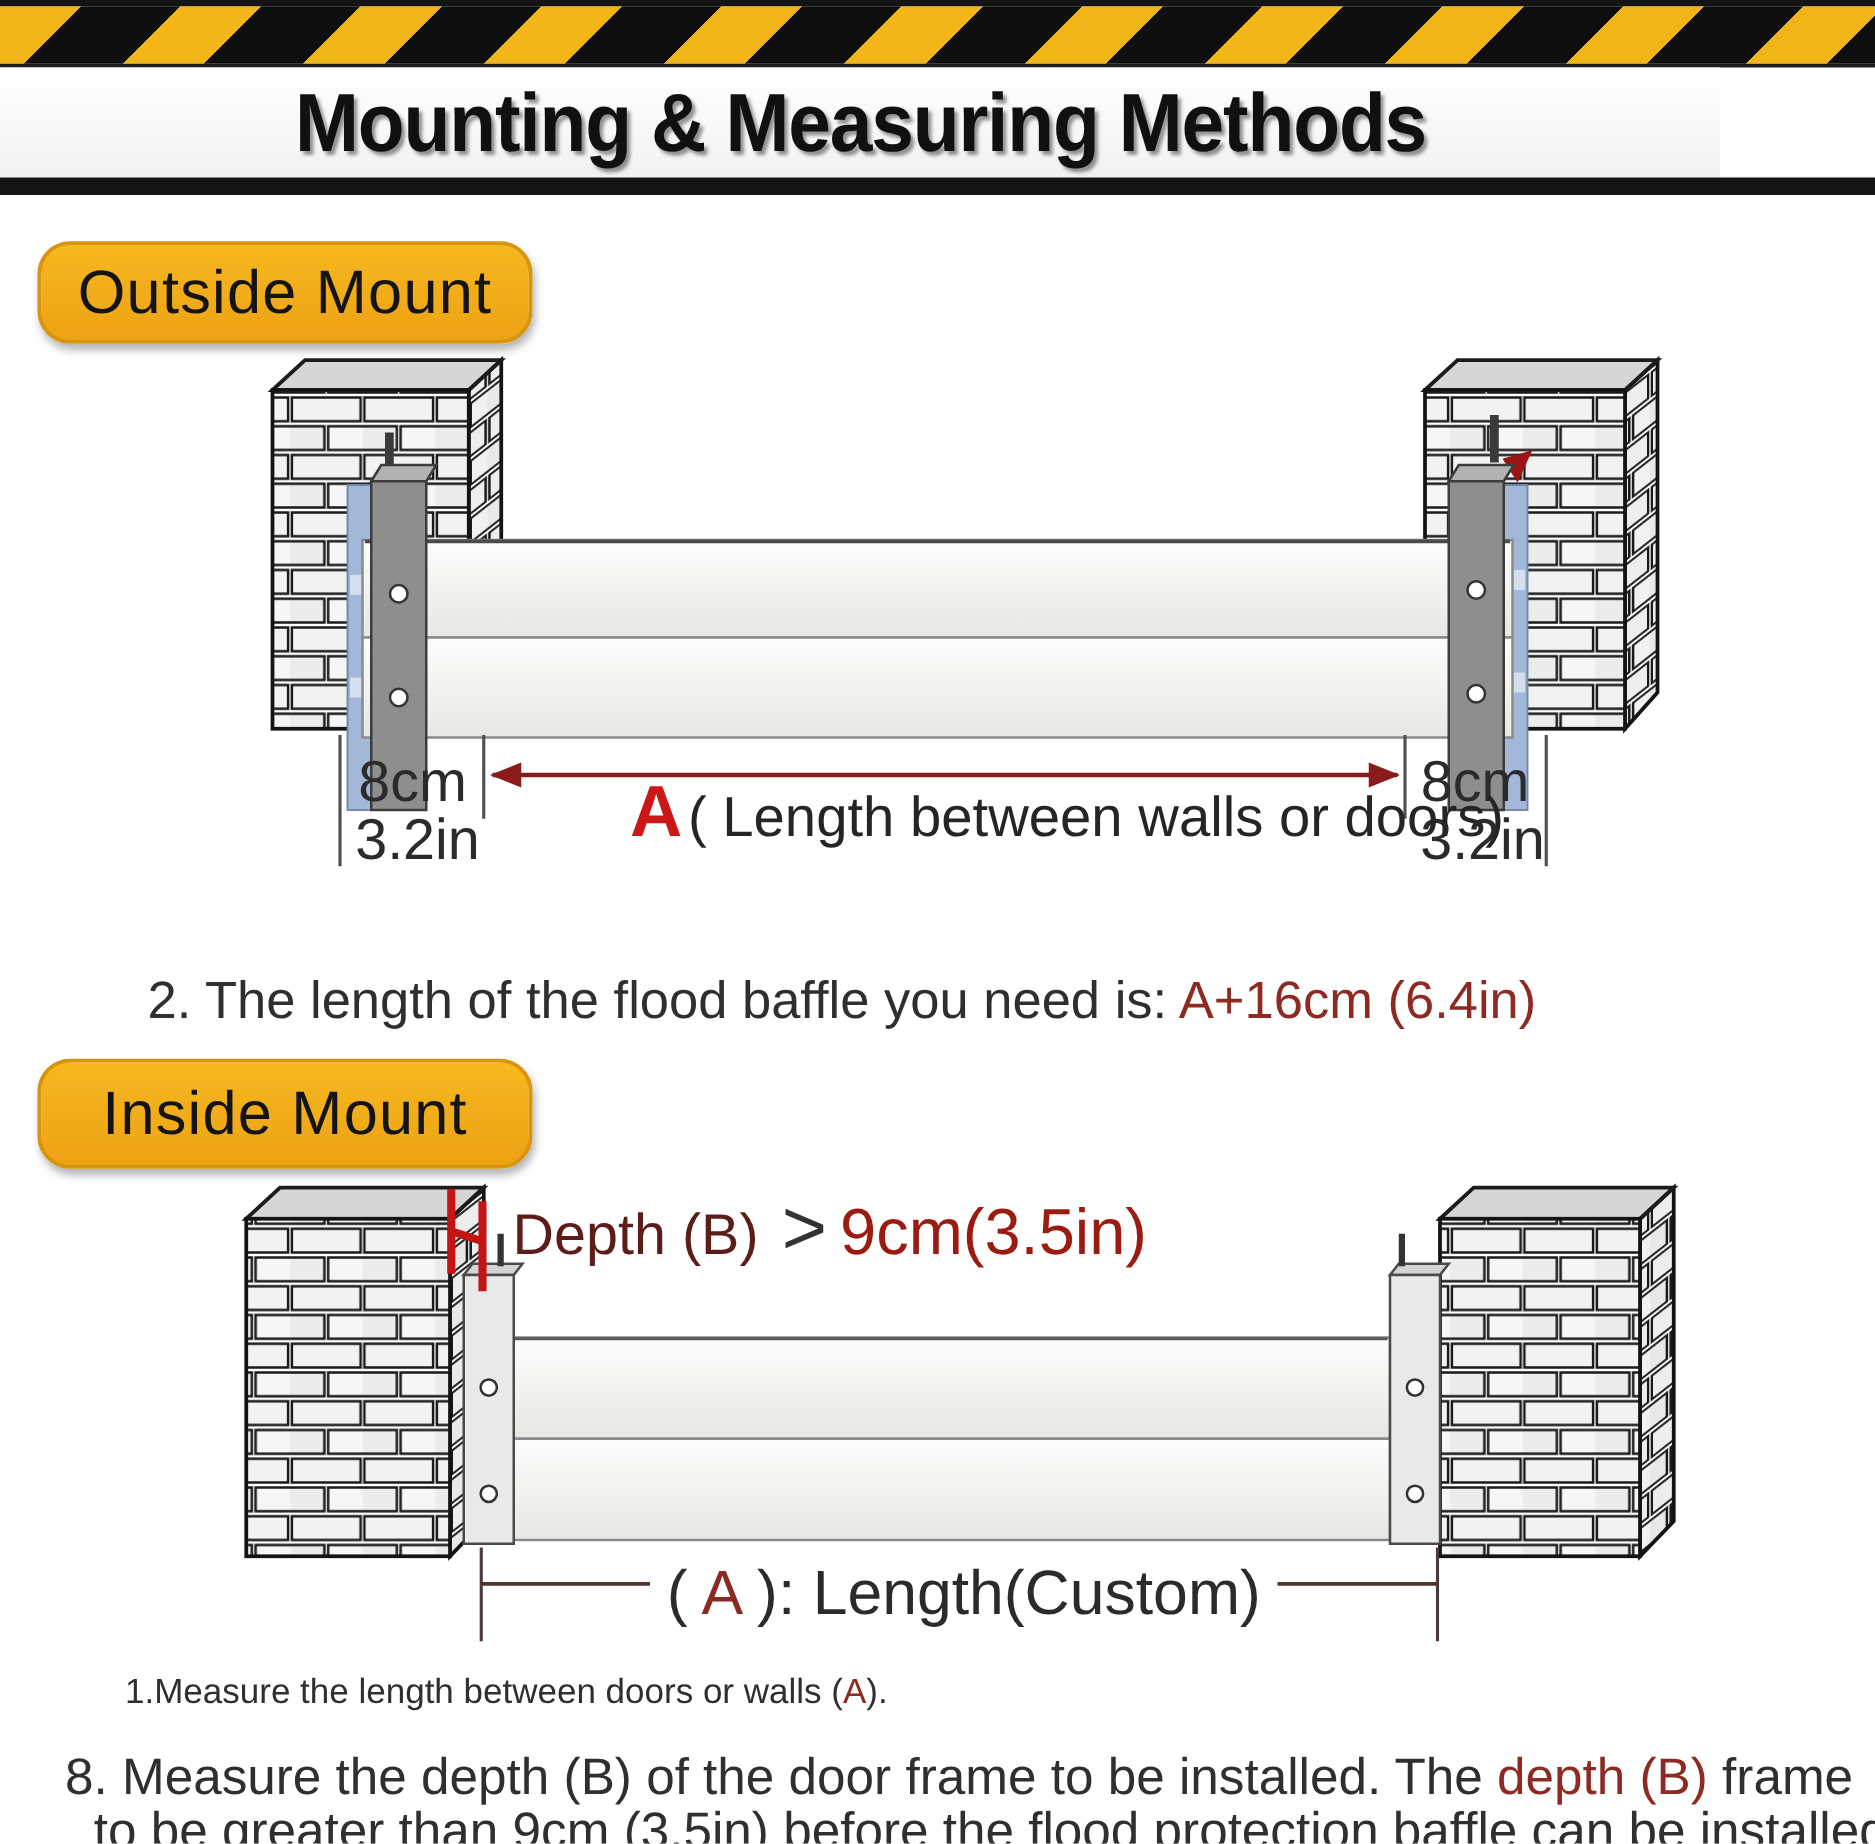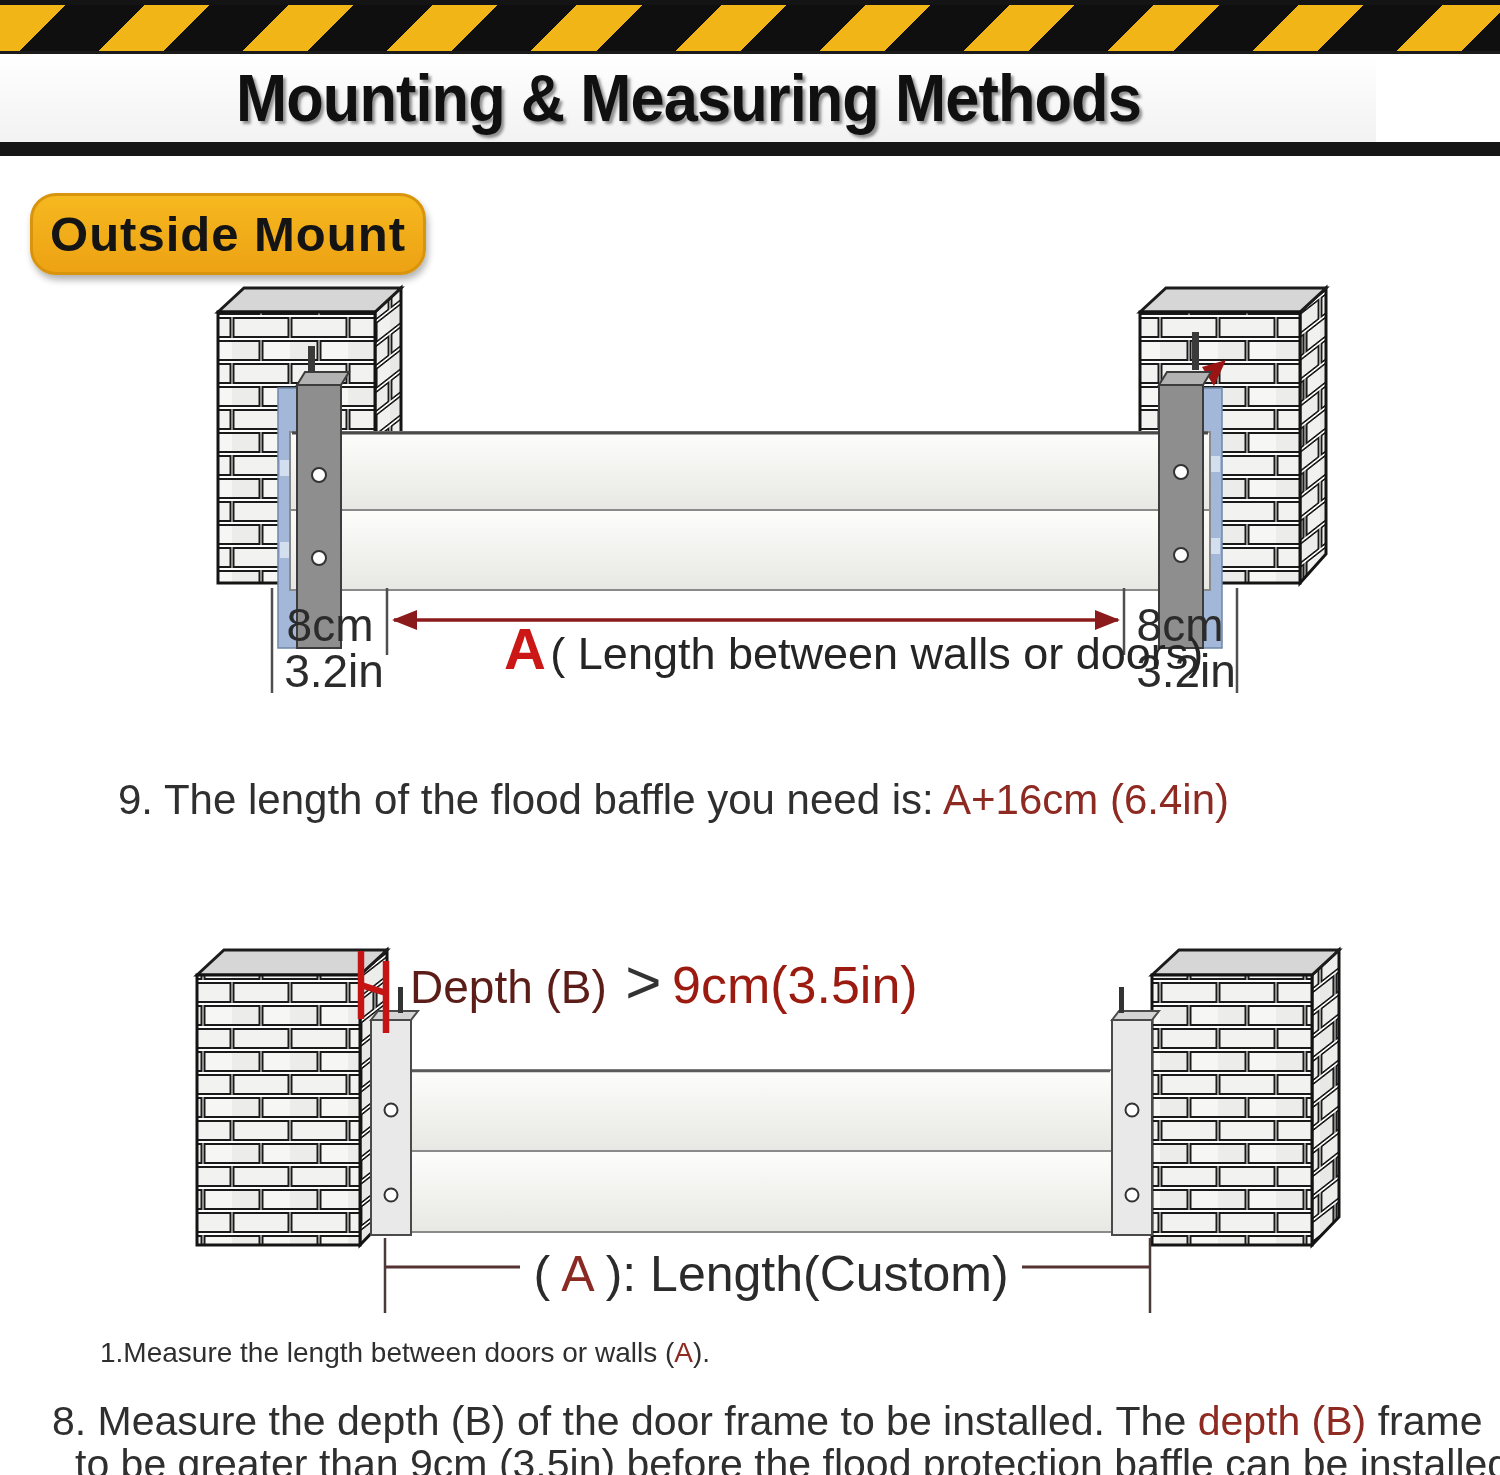--- a/index.html
+++ b/index.html
@@ -25,21 +25,20 @@
   }
   .title-underbar{
     position:absolute;top:142px;left:0;width:1500px;height:14px;background:#151515;
   }
   
   .section-label{
     position:absolute;left:30px;width:396px;height:82px;border-radius:26px;
     background:linear-gradient(#f6b81f,#eda214);border:3px solid #d8940d;box-sizing:border-box;
     display:flex;align-items:center;justify-content:center;
     box-shadow:2px 5px 7px rgba(0,0,0,.30);
-    font-weight:bold;
   }
   .section-label span{font-size:49px;color:#141414;letter-spacing:1px;white-space:nowrap;}
   .outside-label{top:193px;}
   .inside-label{top:847px;height:88px;}
   
   .svg-outside{position:absolute;top:270px;left:0;}
   .svg-inside{position:absolute;top:935px;left:0;}
   
   .step{
     position:absolute;font-size:42px;color:#2f2f2f;white-space:nowrap;letter-spacing:0;
@@ -58,20 +57,23 @@
 
   <div class="caution-band"></div>
   <div class="title-band">
     <div class="page-title">Mounting &amp; Measuring Methods</div>
   </div>
   <div class="title-underbar"></div>
 
   <div class="section-label outside-label">
     <span>Outside Mount</span>
   </div>
+  <div class="section-label inside-label">
+    <span>Inside Mount</span>
+  </div>
 
   <svg class="svg-outside" width="1500" height="430" viewBox="0 0 1500 430">
     <defs>
       <pattern id="brickA" width="58" height="46" patternUnits="userSpaceOnUse">
         <rect width="58" height="46" fill="#ffffff"></rect>
         <rect x="1.5" y="2" width="55" height="19" fill="#f2f2f0" stroke="#1a1a1a" stroke-width="2"></rect>
         <rect x="-27.5" y="25" width="55" height="19" fill="#ececea" stroke="#1a1a1a" stroke-width="2"></rect>
         <rect x="30.5" y="25" width="55" height="19" fill="#f6f6f4" stroke="#1a1a1a" stroke-width="2"></rect>
       </pattern>
       <pattern id="brickSideA" width="30" height="46" patternUnits="userSpaceOnUse" patternTransform="skewY(-38)">
@@ -142,21 +144,21 @@
     <text x="330" y="371" font-size="46" fill="#2b2b2b" text-anchor="middle">8cm</text>
     <text x="334" y="417" font-size="46" fill="#2b2b2b" text-anchor="middle">3.2in</text>
     <text x="1180" y="371" font-size="46" fill="#2b2b2b" text-anchor="middle">8cm</text>
     <text x="1186" y="417" font-size="46" fill="#2b2b2b" text-anchor="middle">3.2in</text>
     <text x="504" y="399">
       <tspan font-size="58" font-weight="bold" fill="#cc1717">A</tspan>
       <tspan font-size="45" fill="#252525">( Length between walls or doors)</tspan>
     </text>
   </svg>
 
-  <div class="step o-step2"><span>9. The length of the flood baffle you need is: </span><span class="hl">A+16cm (6.4in)</span></div>
+  <div class="step o-step2"><span>2. The length of the flood baffle you need is: </span><span class="hl">A+16cm (6.4in)</span></div>
 
   <svg class="svg-inside" width="1500" height="385" viewBox="0 0 1500 385">
     <defs>
       <pattern id="brickB" width="58" height="46" patternUnits="userSpaceOnUse">
         <rect width="58" height="46" fill="#ffffff"></rect>
         <rect x="1.5" y="2" width="55" height="19" fill="#f2f2f0" stroke="#1a1a1a" stroke-width="2"></rect>
         <rect x="-27.5" y="25" width="55" height="19" fill="#ececea" stroke="#1a1a1a" stroke-width="2"></rect>
         <rect x="30.5" y="25" width="55" height="19" fill="#f6f6f4" stroke="#1a1a1a" stroke-width="2"></rect>
       </pattern>
       <pattern id="brickSideB" width="30" height="46" patternUnits="userSpaceOnUse" patternTransform="skewY(-38)">

